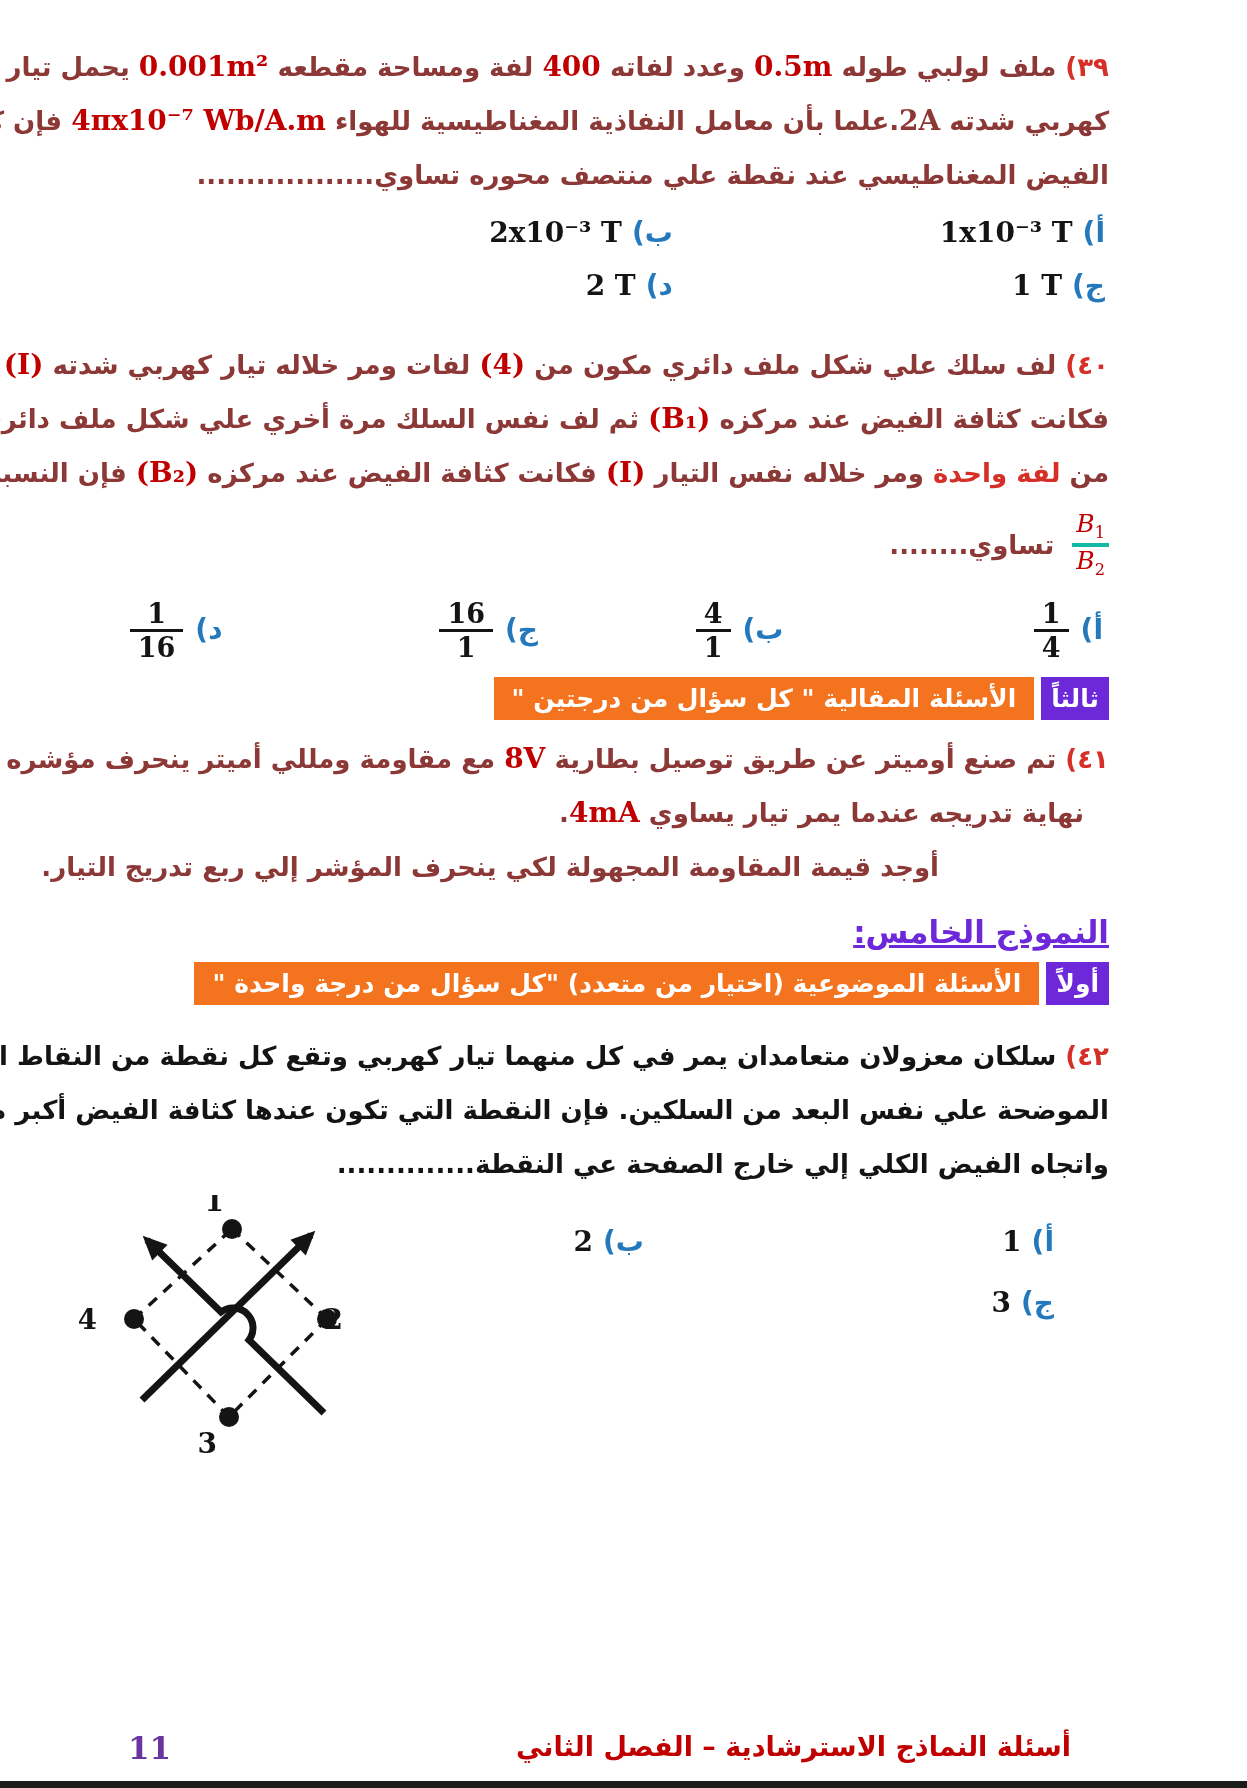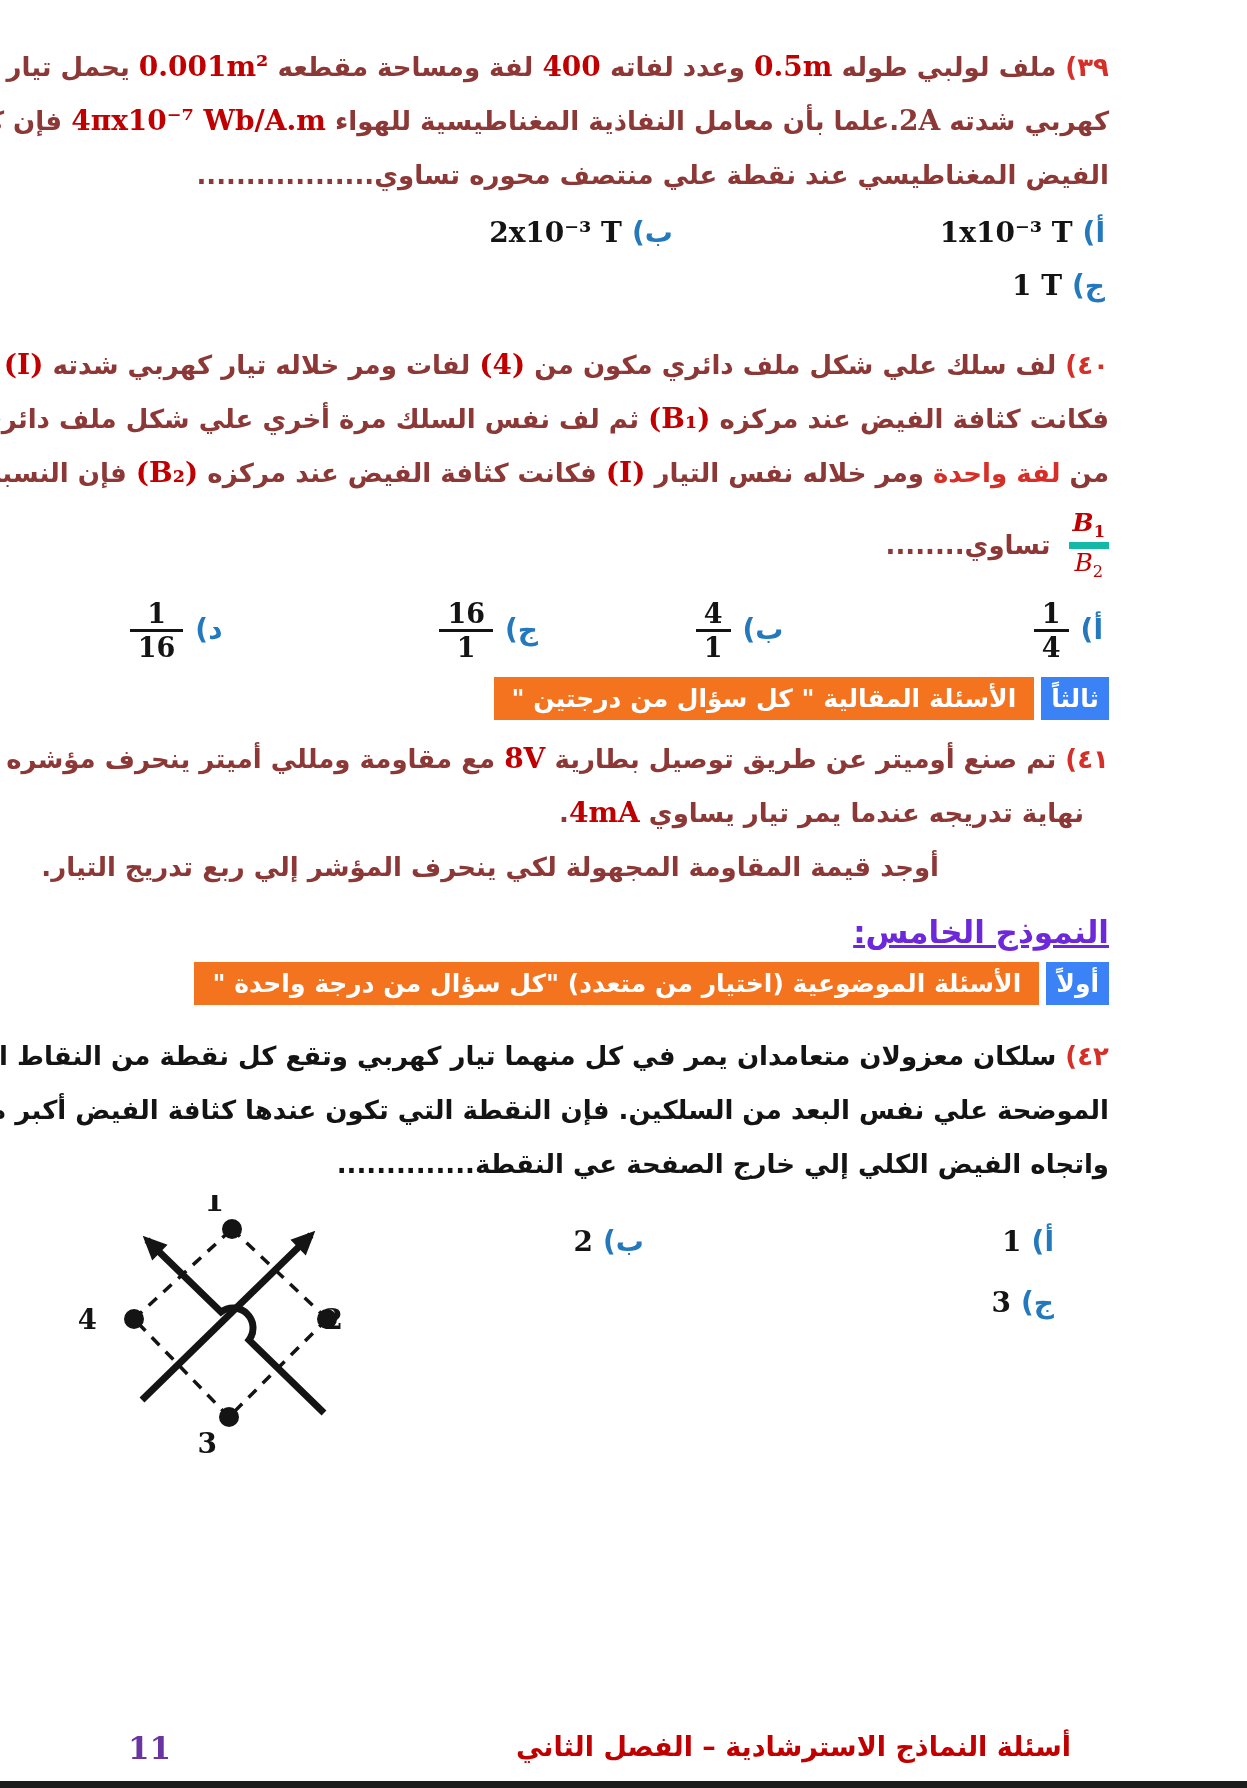--- a/index.html
+++ b/index.html
@@ -37,29 +37,29 @@
     font-size:27px;line-height:1.15;margin-right:12px;
   }
   .frac .ft{display:block;border-bottom:3px solid #141414;padding:0 8px;}
   .frac .fb{display:block;padding:0 8px;}
   
   .frac-line{display:flex;align-items:center;justify-content:flex-start;margin:2px 0 0 0;height:86px;}
   .bfrac{
     display:inline-block;text-align:center;color:#C00000;
     font-family:"DejaVu Serif","Liberation Serif",serif;font-size:25px;line-height:1.15;
   }
-  .bfrac .ft{display:block;border-bottom:7px solid #14b8a6;padding:0 4px;font-weight:bold;}
+  .bfrac .ft{display:block;border-bottom:4px solid #14b8a6;padding:0 4px;}
   .bfrac .fb{display:block;padding:0 4px;}
   .bfrac i{font-style:italic;}
   .bfrac sub{font-size:0.65em;}
   .frac-tail{font-size:26px;font-weight:bold;color:#8C3836;margin-right:18px;}
   
   .sect{display:flex;gap:7px;align-items:stretch;justify-content:flex-start;margin-top:14px;}
   .badge{
-    background:#3b82f6;color:#fff;font-weight:bold;font-size:25px;
+    background:#6d28d9;color:#fff;font-weight:bold;font-size:25px;
     padding:7px 10px;display:flex;align-items:center;
   }
   .sect-title{
     background:#F4731F;color:#fff;font-weight:bold;font-size:25px;
     padding:7px 18px;display:flex;align-items:center;white-space:nowrap;
   }
   .q41-l2{margin-right:25px;}
   .q41-l3{margin-right:170px;}
   .model-heading{
     color:#6d28d9;font-size:31px;font-weight:bold;text-align:right;
@@ -90,20 +90,21 @@
 <div class="page">
 
   <section>
     <div class="line"><span class="seg-qnum">٣٩) </span><span>ملف لولبي طوله </span><span class="seg-hl" dir="ltr">0.5m</span><span> وعدد لفاته </span><span class="seg-hl" dir="ltr">400</span><span> لفة ومساحة مقطعه </span><span class="seg-hl" dir="ltr">0.001m²</span><span> يحمل تيار</span></div>
     <div class="line"><span>كهربي شدته </span><span class="seg-valm" dir="ltr">2A</span><span>.علما بأن معامل النفاذية المغناطيسية للهواء </span><span class="seg-hl" dir="ltr">4πx10⁻⁷ Wb/A.m</span><span>  فإن كثافة</span></div>
     <div class="line"><span>الفيض المغناطيسي عند نقطة علي منتصف محوره تساوي..................</span></div>
     <div class="opts opts-39">
       <div class="opt"><span class="opt-letter">أ)</span><span class="opt-val" dir="ltr">1x10⁻³ T</span></div>
       <div class="opt"><span class="opt-letter">ب)</span><span class="opt-val" dir="ltr">2x10⁻³ T</span></div>
       <div class="opt"><span class="opt-letter">ج)</span><span class="opt-val" dir="ltr">1 T</span></div>
+      <div class="opt"><span class="opt-letter">د)</span><span class="opt-val" dir="ltr">2 T</span></div>
     </div>
   </section>
 
   <section class="mt26">
     <div class="line"><span class="seg-qnum">٤٠) </span><span>لف سلك علي شكل ملف دائري مكون من </span><span class="seg-hl" dir="ltr">(4)</span><span> لفات ومر خلاله تيار كهربي شدته </span><span class="seg-hl" dir="ltr">(I)</span></div>
     <div class="line"><span>فكانت كثافة الفيض عند مركزه </span><span class="seg-hl" dir="ltr">(B₁)</span><span> ثم لف نفس السلك مرة أخري علي شكل ملف دائري مكون</span></div>
     <div class="line"><span>من </span><span class="seg-red">لفة واحدة</span><span> ومر خلاله نفس التيار </span><span class="seg-hl" dir="ltr">(I)</span><span> فكانت كثافة الفيض عند مركزه </span><span class="seg-hl" dir="ltr">(B₂)</span><span> فإن النسبة بين</span></div>
     <div class="frac-line">
       <span class="bfrac">
         <span class="ft"><i>B</i><sub>1</sub></span>

